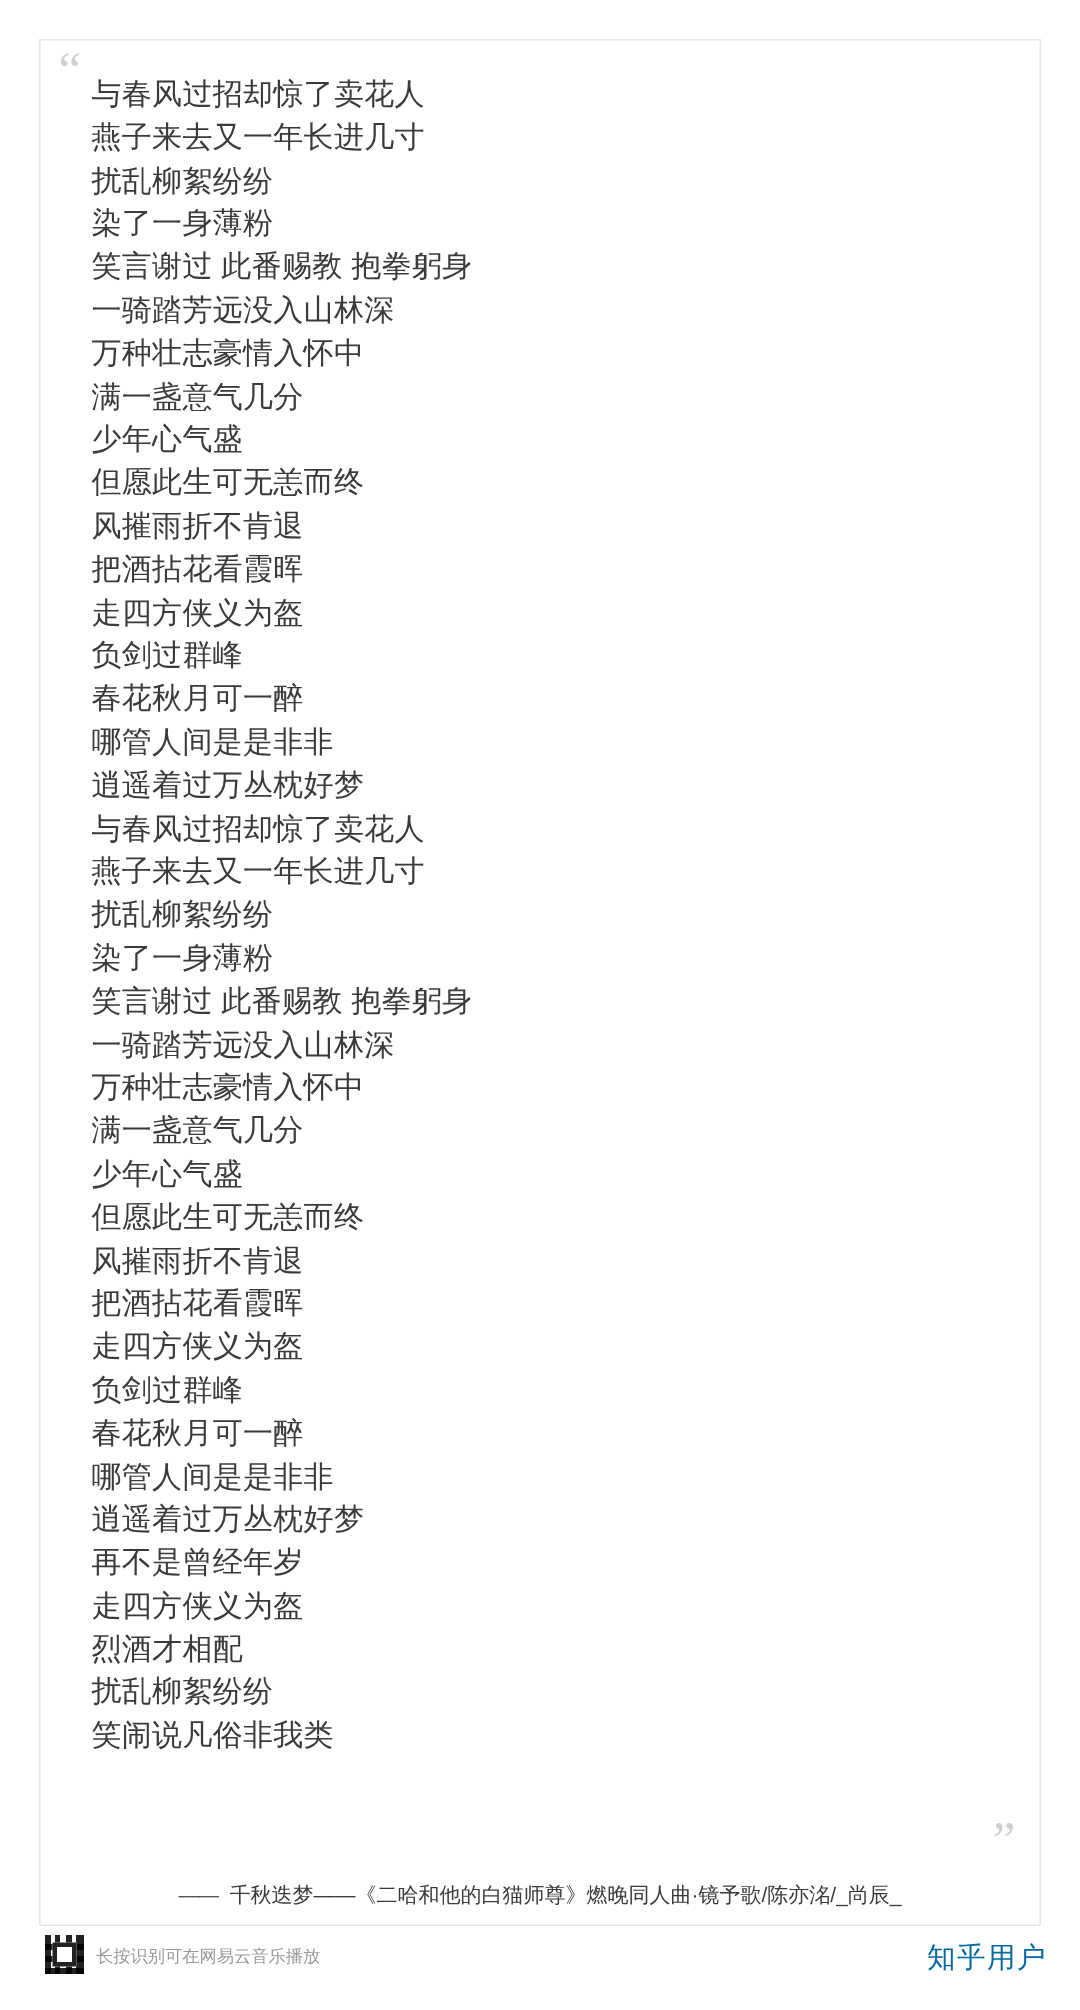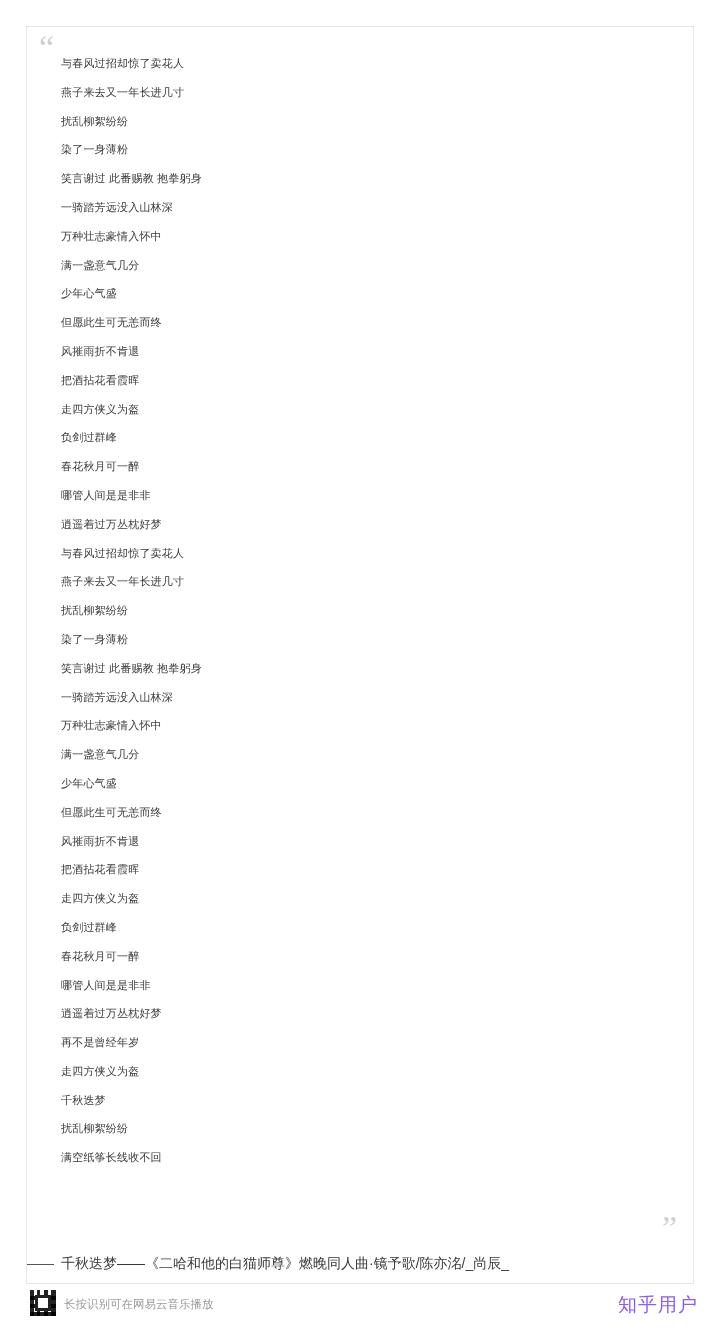--- a/index.html
+++ b/index.html
@@ -58,33 +58,34 @@
     user-select: none;
   }
 
   .lyrics {
     position: absolute;
     left: 16px;
     top: 22px;
     right: 16px;
   }
   .lyric-line {
-    font-size: 11px;
+    font-size: 20px;
     line-height: 28.8px;
     color: #3a3a3a;
     letter-spacing: 0.2px;
     white-space: nowrap;
     padding-left: 18px;
   }
 
   .credit {
     position: absolute;
     left: 0;
     right: 0;
     bottom: 10px;
+    text-align: center;
     font-size: 14px;
     color: #3a3a3a;
     white-space: nowrap;
   }
   .credit .dash {
     color: #555;
     letter-spacing: -1px;
     margin-right: 8px;
   }
 
@@ -126,21 +127,21 @@
     top: 13px;
     font-size: 11.5px;
     color: #9a9a9a;
     white-space: nowrap;
   }
   .watermark {
     position: absolute;
     right: 26px;
     top: 8px;
     font-size: 19px;
-    color: #8b5cf6;
+    color: #0369a1;
     letter-spacing: 1px;
     white-space: nowrap;
   }
 </style>
 </head>
 <body>
 
 <div class="page">
 
   <div class="card">
@@ -178,23 +179,23 @@
       <div class="lyric-line">但愿此生可无恙而终</div>
       <div class="lyric-line">风摧雨折不肯退</div>
       <div class="lyric-line">把酒拈花看霞晖</div>
       <div class="lyric-line">走四方侠义为盔</div>
       <div class="lyric-line">负剑过群峰</div>
       <div class="lyric-line">春花秋月可一醉</div>
       <div class="lyric-line">哪管人间是是非非</div>
       <div class="lyric-line">逍遥着过万丛枕好梦</div>
       <div class="lyric-line">再不是曾经年岁</div>
       <div class="lyric-line">走四方侠义为盔</div>
-      <div class="lyric-line">千秋迭梦</div>
+      <div class="lyric-line">烈酒才相配</div>
       <div class="lyric-line">扰乱柳絮纷纷</div>
-      <div class="lyric-line">满空纸筝长线收不回</div>
+      <div class="lyric-line">笑闹说凡俗非我类</div>
     </div>
 
     <div class="credit">
       <span class="dash">——</span><span>千秋迭梦——《二哈和他的白猫师尊》燃晚同人曲·镜予歌/陈亦洺/_尚辰_</span>
     </div>
 
   </div>
 
   <div class="bottom-bar">
     <div class="qr"></div>

